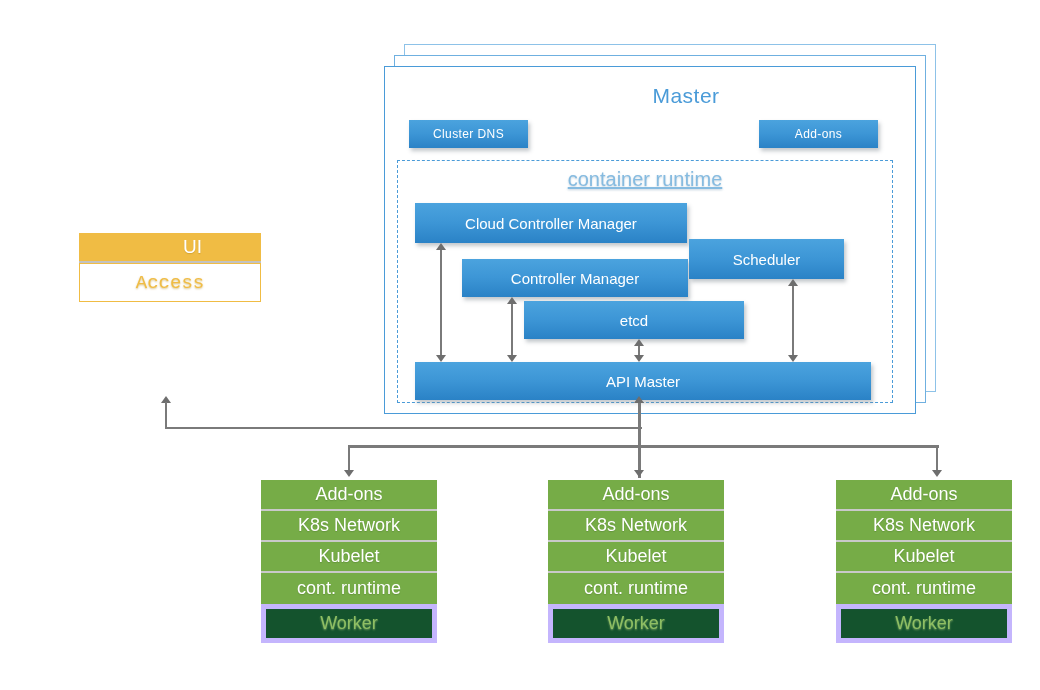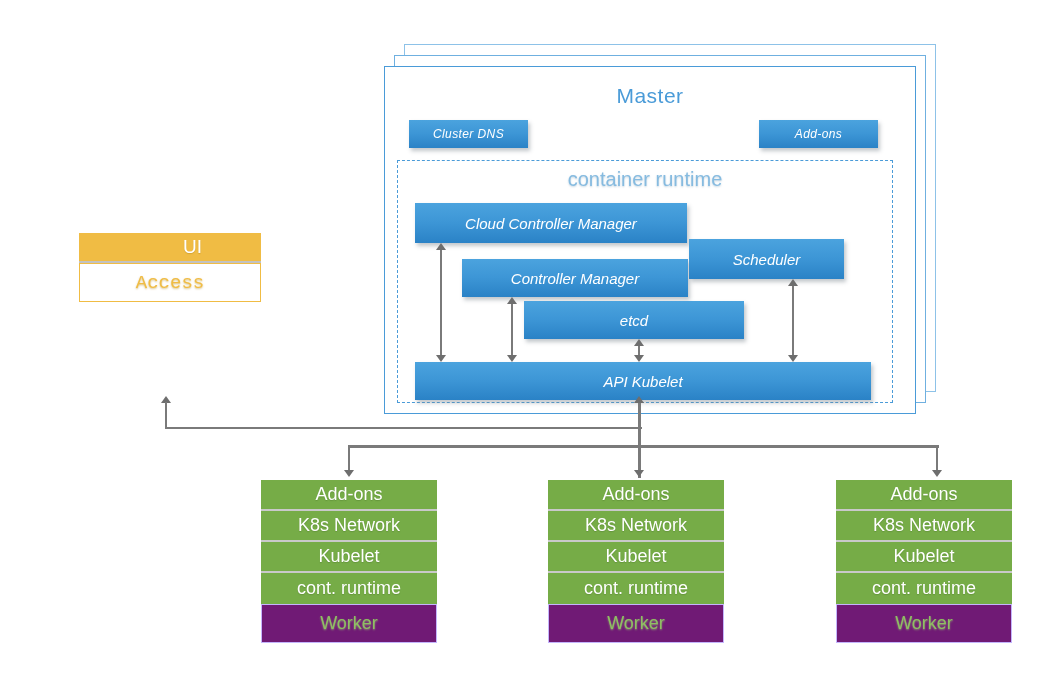--- a/index.html
+++ b/index.html
@@ -13,52 +13,54 @@
   }
   #canvas {
     position: relative;
     width: 1040px;
     height: 690px;
     background: #ffffff;
     overflow: hidden;
   }
 
   
-  .abs { position: absolute; box-sizing: border-box; font-style: italic; }
+  .abs { position: absolute; box-sizing: border-box; }
 
   
   .master-frame {
     border: 1px solid #4a9bd8;
     background: #ffffff;
   }
   .master-frame.back2 { border-color: #8dc2e8; }
   .master-frame.back1 { border-color: #6fb0e0; }
 
   .master-title {
     position: absolute;
     width: 100%;
     text-align: center;
     color: #4a9bd8;
     font-size: 21px;
     letter-spacing: .5px;
     text-shadow: 0 1px 1px rgba(255,255,255,.9);
+    margin-left: 36px;
   }
 
   
   .runtime-frame {
     border: 1.5px dashed #4a9bd8;
     background: transparent;
   }
   .runtime-title {
     position: absolute;
     width: 100%;
     text-align: center;
     color: #86bbe0;
     font-size: 20px;
     text-shadow: 0 1px 2px rgba(180,200,215,.8);
+    text-decoration: underline;
   }
 
   
   .blue-box {
     background: linear-gradient(180deg, #4ba3de 0%, #3d96d6 48%, #2a82c6 100%);
     color: #ffffff;
     display: flex;
     align-items: center;
     justify-content: center;
     font-size: 15px;
@@ -120,22 +122,22 @@
 
   
   .green-row {
     background: #76ac47;
     color: #ffffff;
     font-size: 18px;
     border-bottom: 2px solid #c9c9c9;
     text-shadow: 0 1px 1px rgba(70,110,40,.35);
   }
   .green-foot {
-    background: #701a75;
-    border: 1px solid #c4b5fd;
+    background: #14532d;
+    border: 5px solid #c4b5fd;
     color: #8fbf63;
     font-size: 18px;
     text-shadow: 0 1px 2px rgba(150,185,115,.75);
   }
 </style>
 </head>
 <body>
 
 <div id="canvas">
 
@@ -166,21 +168,21 @@
 
   <div class="abs blue-box" style="left:689px; top:239px; width:155px; height:40px;">
     <span>Scheduler</span>
   </div>
 
   <div class="abs blue-box" style="left:524px; top:301px; width:220px; height:38px;">
     <span>etcd</span>
   </div>
 
   <div class="abs blue-box" style="left:415px; top:362px; width:456px; height:38px;">
-    <span>API Kubelet</span>
+    <span>API Master</span>
   </div>
 
   <div class="v-line" style="left:440px; top:250px; height:105px;"></div>
   <div class="arrow-up" style="left:436px; top:243px;"></div>
   <div class="arrow-down" style="left:436px; top:355px;"></div>
 
   <div class="v-line" style="left:511px; top:304px; height:51px;"></div>
   <div class="arrow-up" style="left:507px; top:297px;"></div>
   <div class="arrow-down" style="left:507px; top:355px;"></div>
 

